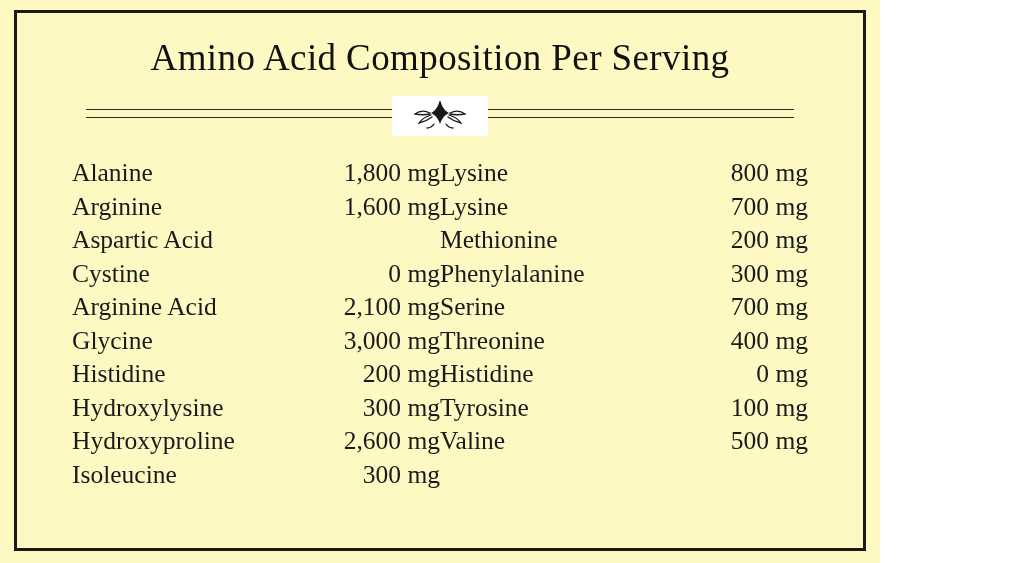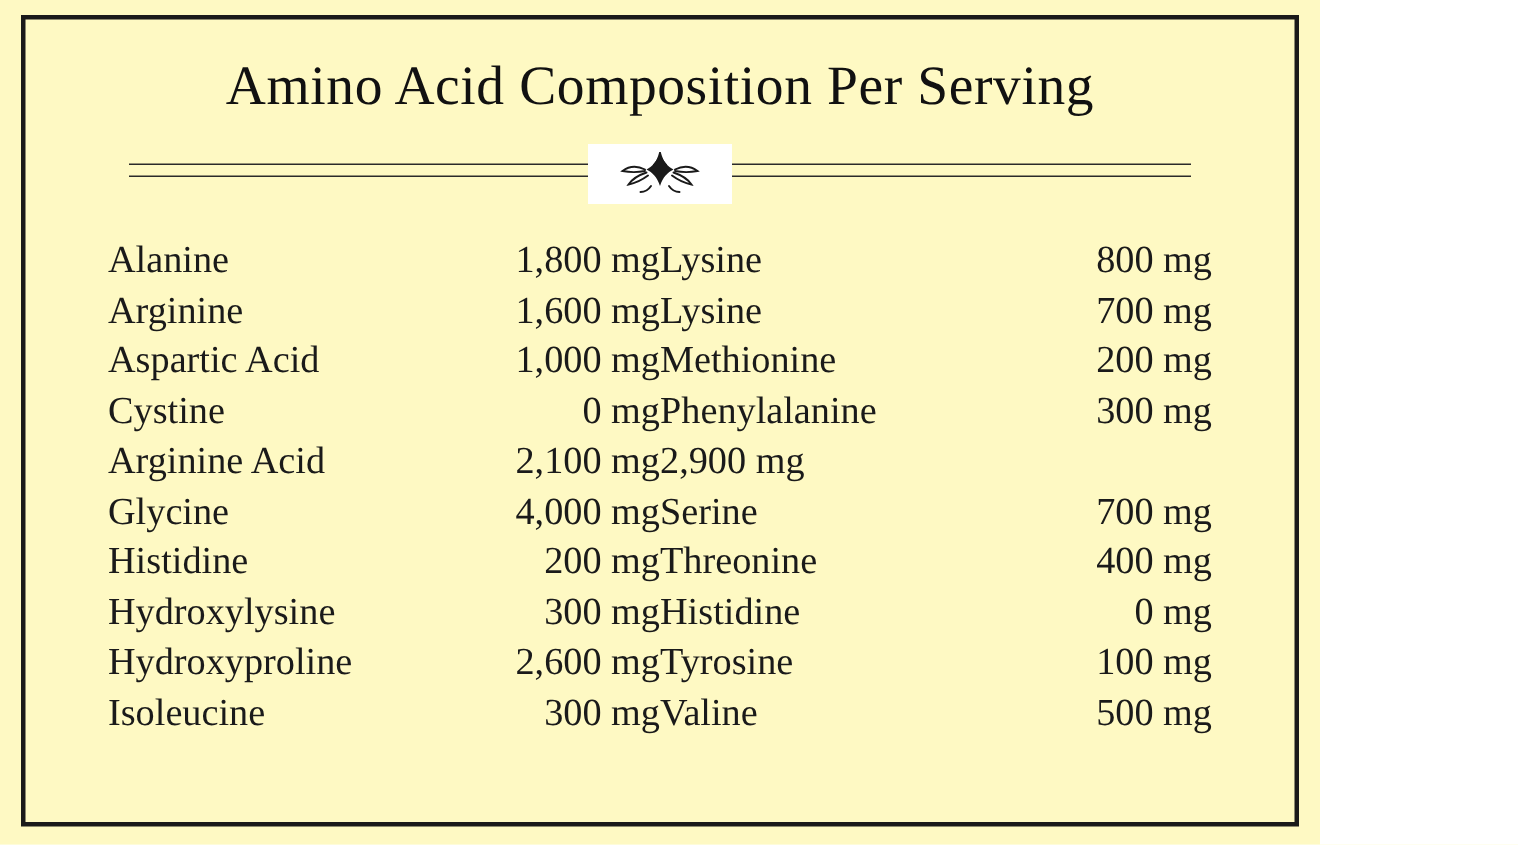--- a/index.html
+++ b/index.html
@@ -139,33 +139,32 @@
         <div class="row">
           <span class="name">Alanine</span>
           <span class="amount">1,800 mg</span>
         </div>
         <div class="row">
           <span class="name">Arginine</span>
           <span class="amount">1,600 mg</span>
         </div>
         <div class="row">
           <span class="name">Aspartic Acid</span>
-          <span class="amount">1,000 mg</span>
         </div>
         <div class="row">
           <span class="name">Cystine</span>
           <span class="amount">0 mg</span>
         </div>
         <div class="row">
           <span class="name">Arginine Acid</span>
           <span class="amount">2,100 mg</span>
         </div>
         <div class="row">
           <span class="name">Glycine</span>
-          <span class="amount">4,000 mg</span>
+          <span class="amount">3,000 mg</span>
         </div>
         <div class="row">
           <span class="name">Histidine</span>
           <span class="amount">200 mg</span>
         </div>
         <div class="row">
           <span class="name">Hydroxylysine</span>
           <span class="amount">300 mg</span>
         </div>
         <div class="row">
@@ -189,21 +188,20 @@
         </div>
         <div class="row">
           <span class="name">Methionine</span>
           <span class="amount">200 mg</span>
         </div>
         <div class="row">
           <span class="name">Phenylalanine</span>
           <span class="amount">300 mg</span>
         </div>
         <div class="row">
-          <span class="amount">2,900 mg</span>
         </div>
         <div class="row">
           <span class="name">Serine</span>
           <span class="amount">700 mg</span>
         </div>
         <div class="row">
           <span class="name">Threonine</span>
           <span class="amount">400 mg</span>
         </div>
         <div class="row">

